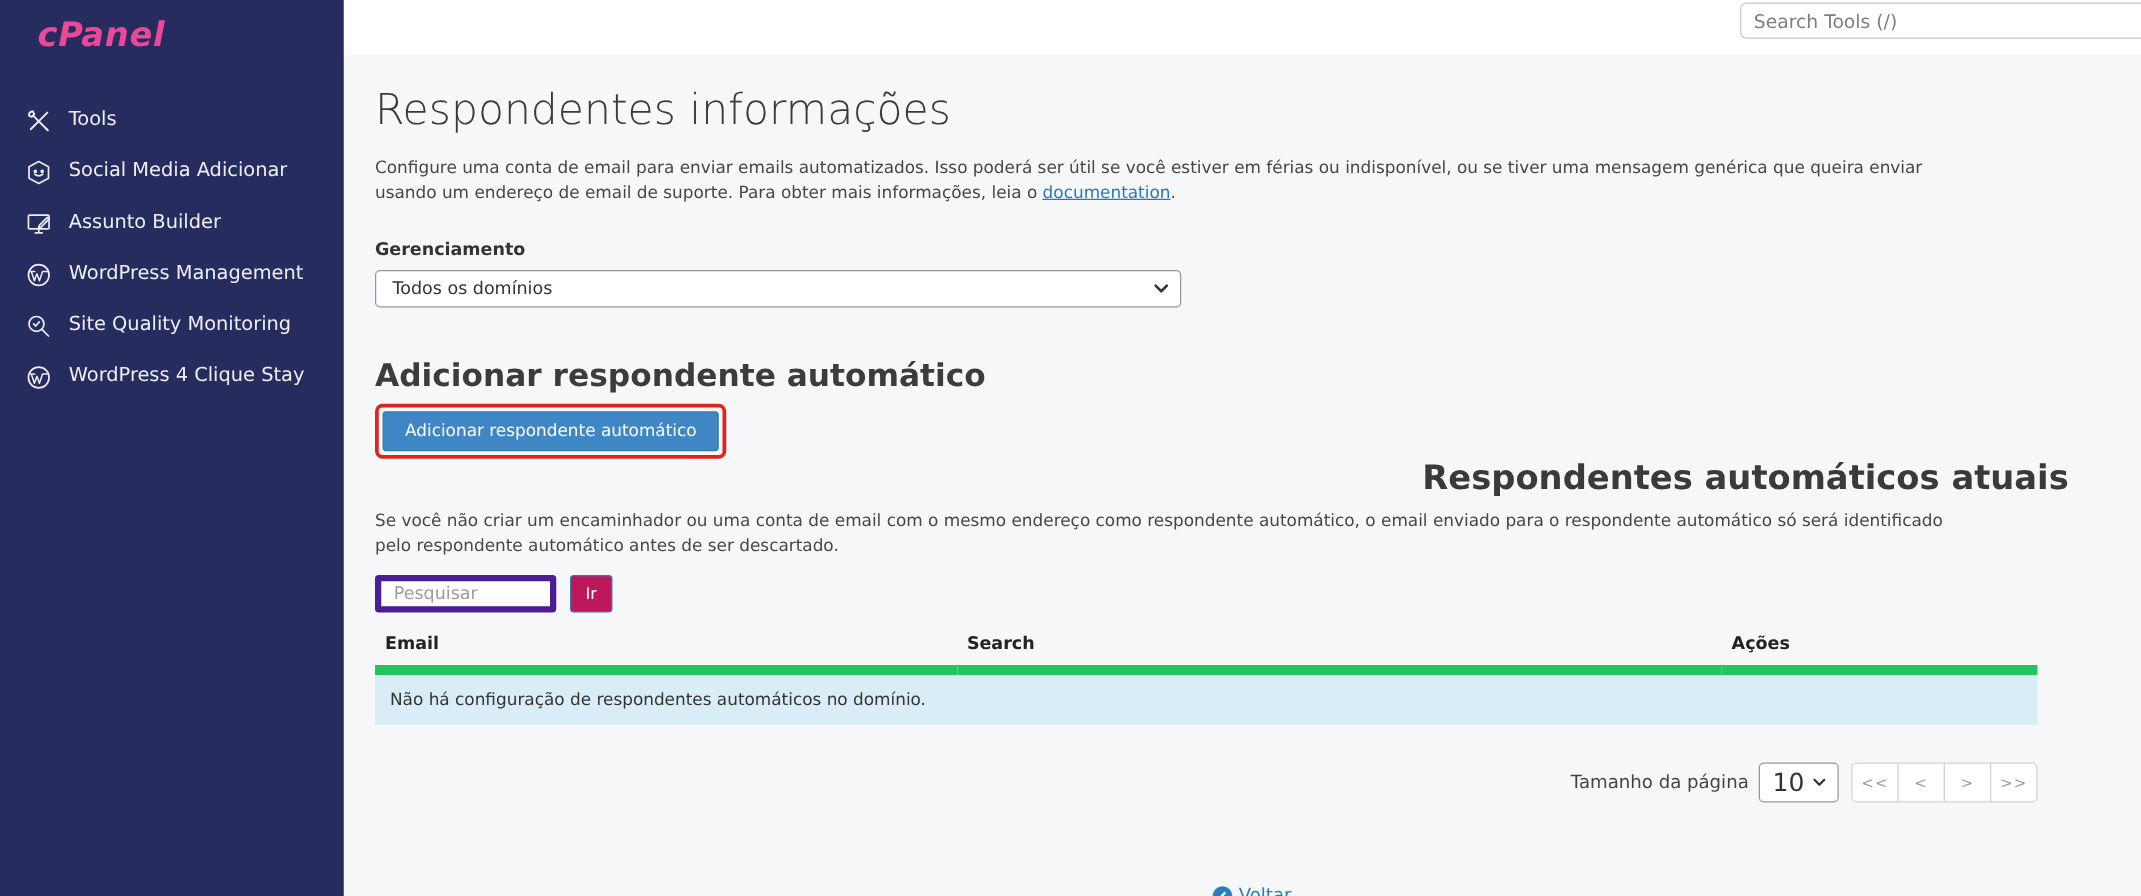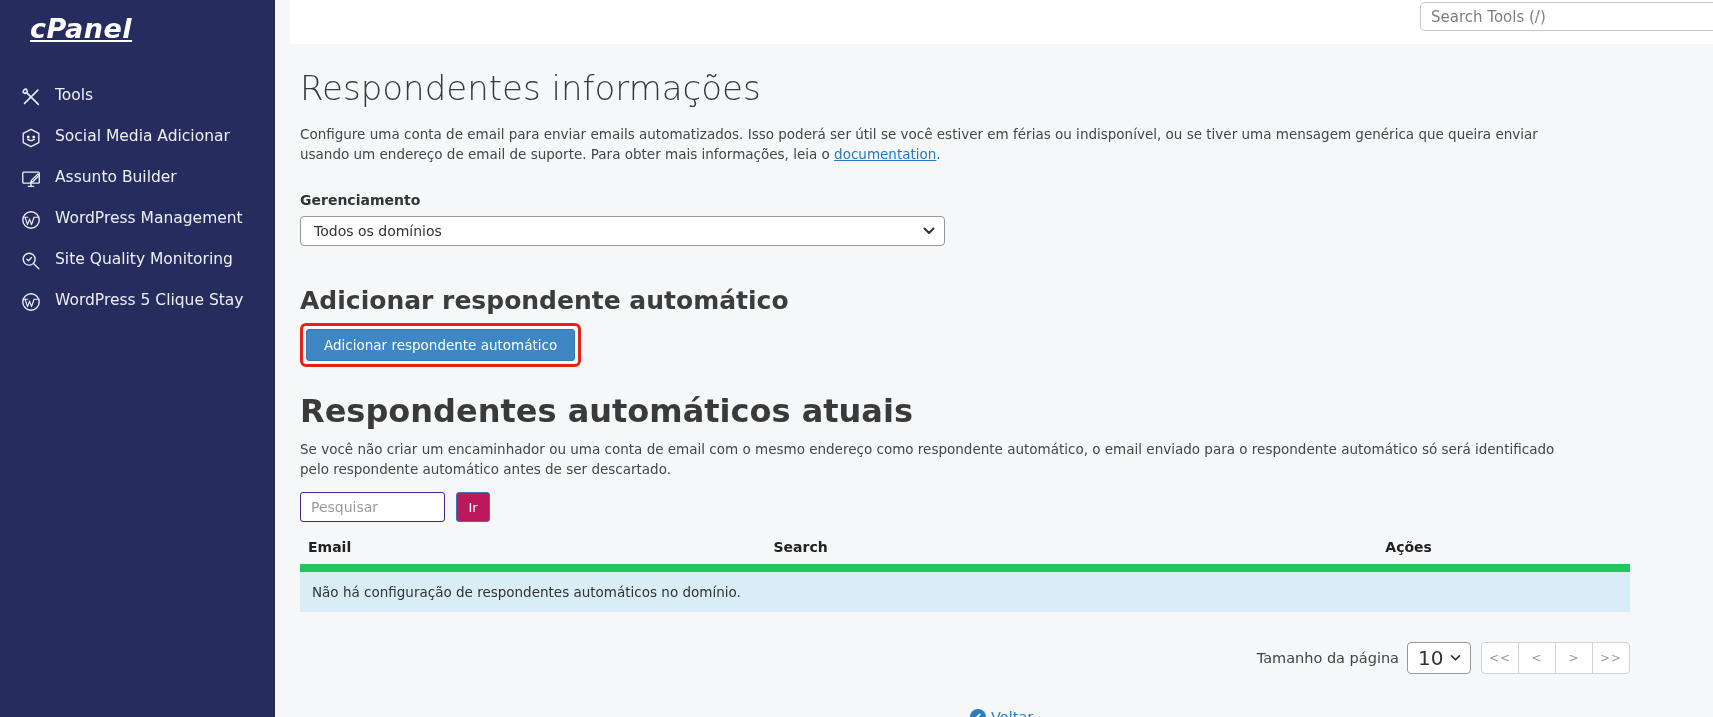--- a/index.html
+++ b/index.html
@@ -3,29 +3,29 @@
 <meta charset="utf-8">
 <style>
   * { margin:0; padding:0; box-sizing:border-box; }
   html,body { width:1713px; height:717px; overflow:hidden;
     font-family:"DejaVu Sans","Liberation Sans",sans-serif; background:#f6f7f8; }
 
   
   .sidebar { position:absolute; left:0; top:0; width:275px; height:717px;
     background:#262c5d; color:#edeff8; z-index:5; }
   .logo { font-style:italic; font-weight:800; font-size:27px; letter-spacing:.5px;
-    color:#ffffff; padding:13px 0 0 30px;text-decoration:underline; }
+    color:#ec4899; padding:13px 0 0 30px; }
   .nav { margin-top:32px; }
   .nav-item { display:flex; align-items:flex-start; gap:13px; padding:9px 16px 9px 20px;
     font-size:15.5px; line-height:1.35; cursor:pointer; }
   .nav-item .ico { flex:0 0 22px; height:22px; margin-top:1px; color:#e9ecf5; }
   .nav-item svg { width:22px; height:22px; display:block; }
 
   
-  .topbar { position:absolute; left:290px; top:0; right:0; height:44px; background:#ffffff; }
+  .topbar { position:absolute; left:262px; top:0; right:0; height:44px; background:#ffffff; }
   .search-tools { position:absolute; left:1130px; top:2px; width:330px; height:29px;
     border:1px solid #c7c9cc; border-radius:5px; padding:0 10px; font-size:15px;
     color:#555; outline:none; font-family:inherit; }
   .search-tools::placeholder { color:#7b7f85; }
 
   
   .content { position:absolute; left:275px; top:44px; right:0; bottom:0;
     background:#f6f7f8; padding:0 58px 0 25px; }
   h1.page-title { margin-top:24px; font-size:34px; font-weight:300; color:#3a3a3a; }
   p.intro { margin-top:16px; font-size:13.5px; color:#464646; line-height:1.5; max-width:1290px; }
@@ -38,25 +38,25 @@
   .select .chev svg { display:block; }
   .domain-select { margin-top:8px; width:645px; height:30px; padding:0 36px 0 13px;
     font-size:14px; color:#333; }
 
   h2.add-heading { margin-top:40px; font-size:25px; font-weight:600; color:#3c3c3c; }
   .red-annotation { display:inline-block; margin-top:8px; border:3px solid #e0241b;
     border-radius:6px; padding:3px; }
   .btn-primary { background:#3e86c4; border:1px solid #3578b2; color:#fff;
     font-size:13.5px; font-family:inherit; padding:7px 17px; border-radius:3px; cursor:pointer; }
 
-  h2.current-heading { margin-top:25px; font-size:32px; font-weight:700; color:#3a3a3a; }
+  h2.current-heading { font-size:27px; font-weight:700; color:#3a3a3a;text-align:right; }
   p.current-desc { margin-top:9px; font-size:13.5px; color:#464646; line-height:1.5; max-width:1265px; }
 
   .search-row { margin-top:13px; display:flex; align-items:center; }
-  .search-input { width:145px; height:30px; border:1px solid #4c1d95; border-radius:3px;
+  .search-input { width:145px; height:30px; border:5px solid #4c1d95; border-radius:3px;
     padding:0 10px; font-size:14px; color:#555; outline:none; font-family:inherit; }
   .search-input::placeholder { color:#9b9b9b; }
   .btn-go { margin-left:11px; width:34px; height:30px; background:#be185d;
     border:1px solid #3578b2; color:#fff; font-size:13px; border-radius:3px;
     cursor:pointer; font-family:inherit; }
 
   table.ar-table { margin-top:12px; width:1330px; border-collapse:collapse; }
   .ar-table th { text-align:left; font-size:14px; font-weight:700; color:#222;
     padding:5px 8px 9px 8px; border-bottom:8px solid #22c55e; }
   .ar-table .col-email { width:35%; }
@@ -145,21 +145,21 @@
       <span>Site Quality Monitoring</span>
     </div>
 
     <div class="nav-item">
       <span class="ico">
         <svg viewBox="0 0 24 24" fill="none" stroke="currentColor" stroke-width="1.5" stroke-linecap="round" stroke-linejoin="round">
           <circle cx="12" cy="12" r="9"></circle>
           <path d="M5.5 9l2.7 8 2.2-6 2.2 6 2.7-8M4.5 9h4M15.5 9h4" stroke-width="1.3"></path>
         </svg>
       </span>
-      <span>WordPress 5 Clique Stay</span>
+      <span>WordPress 4 Clique Stay</span>
     </div>
 
   </div>
 </div>
 
 <div class="topbar">
   <input class="search-tools" type="text" placeholder="Search Tools (/)" style="">
 </div>
 
 <div class="content">

